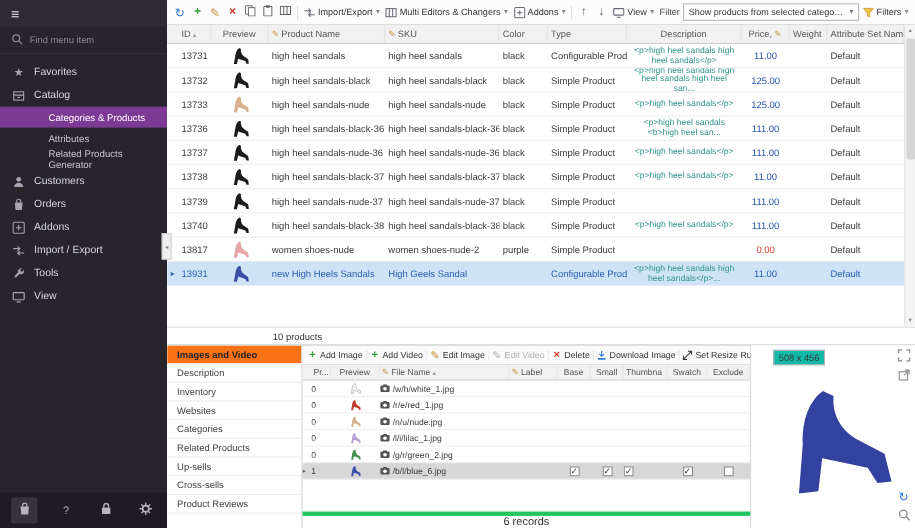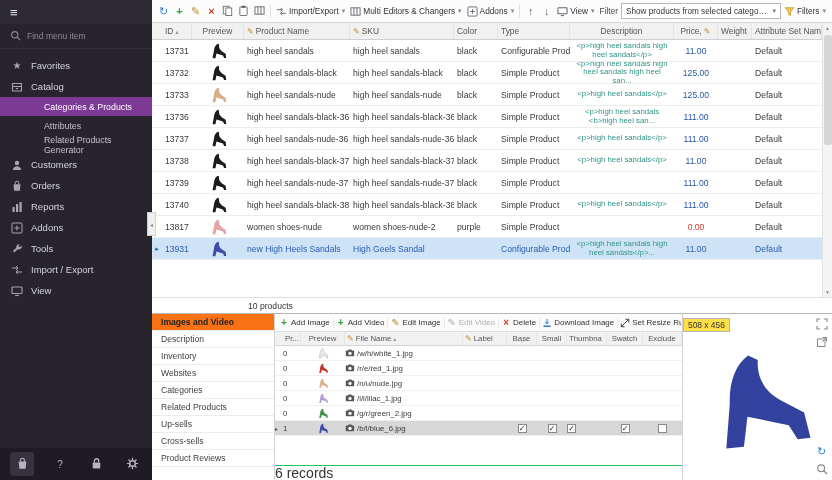--- a/index.html
+++ b/index.html
@@ -107,23 +107,23 @@
 .i-swatch{width:36px;min-width:36px;justify-content:center}
 .i-excl{flex:1;justify-content:center}
 .irow{display:flex;height:15px;align-items:center;border-bottom:1px solid #f0f0f0;cursor:pointer}
 .irow .icell{font-size:7.8px;color:#3a3a3a;height:100%;display:flex;align-items:center;overflow:hidden;white-space:nowrap}
 .irow.selected{background:#d7d7d7}
 .irow .shoe svg{width:12px;height:12px}
 .irow .i-sel{font-size:6px;color:#555}
 .cam{display:inline-flex;width:10px;height:10px;color:#4a4a4a;margin-right:2px}
 .cam svg{width:10px;height:10px}
 .cb{display:inline-block;width:9px;height:9px;border:1px solid #888;background:#fff;font-size:8px;line-height:8px;text-align:center;color:#222}
-.ifoot{margin-top:auto;height:15px;display:flex;align-items:center;font-size:14px;color:#333;border-top:1px solid #22c55e}
+.ifoot{margin-top:auto;height:15px;display:flex;align-items:center;justify-content:center;font-size:10px;color:#333;border-top:4px solid #22c55e}
 .preview{width:149px;min-width:149px;position:relative;background:#fff}
-.size-badge{position:absolute;top:4px;left:0;border:1px solid #b5b5b5;background:#fde047;padding:1px 4px;font-size:8.4px;color:#333;z-index:2}
+.size-badge{position:absolute;top:4px;left:20px;border:1px solid #b5b5b5;background:#14b8a6;padding:1px 4px;font-size:8.4px;color:#333;z-index:2}
 .pv-tr{position:absolute;top:3px;right:3px;display:flex;flex-direction:column;gap:3px;z-index:2}
 .pv-br{position:absolute;bottom:3px;right:3px;display:flex;flex-direction:column;gap:3px;z-index:2}
 .pv-btn{width:15px;height:15px;border:none;background:none;color:#8a8a8a;display:flex;align-items:center;justify-content:center;font-size:11px;cursor:pointer;padding:0}
 .pv-btn svg{width:12px;height:12px}
 .big-shoe{position:absolute;inset:0;display:flex;align-items:center;justify-content:center}
 .big-shoe svg{width:118px;height:118px;transform:rotate(-6deg)}
 </style>
 </head>
 <body>
 
@@ -185,58 +185,48 @@
         <div class="side-item" data-name="sidebar-item">
           <span class="side-ic" data-name="orders-icon">
             <svg viewBox="0 0 12 12">
               <path d="M2.5 4.2h7l-.6 6.6H3.1Z" fill="currentColor"></path>
               <path d="M4.2 4.2V3a1.8 1.8 0 013.6 0v1.2" fill="none" stroke="currentColor"></path>
             </svg>
           </span>
           <span class="side-label" data-name="sidebar-item-label">Orders</span>
         </div>
 
-        <div class="side-item" data-name="sidebar-item">
-          <span class="side-ic" data-name="reports-icon">
-            <svg viewBox="0 0 12 12">
-              <rect x="1.5" y="6" width="2.2" height="5" fill="currentColor"></rect>
-              <rect x="5" y="3" width="2.2" height="8" fill="currentColor"></rect>
-              <rect x="8.5" y="1" width="2.2" height="10" fill="currentColor"></rect>
-            </svg>
-          </span>
-          <span class="side-label" data-name="sidebar-item-label">Reports</span>
-        </div>
 
         <div class="side-item" data-name="sidebar-item">
           <span class="side-ic" data-name="addons-icon">
             <svg viewBox="0 0 12 12">
               <rect x="1" y="1" width="10" height="10" rx="1" fill="none" stroke="currentColor"></rect>
               <path d="M6 3.5v5M3.5 6h5" stroke="currentColor"></path>
             </svg>
           </span>
           <span class="side-label" data-name="sidebar-item-label">Addons</span>
         </div>
 
         <div class="side-item" data-name="sidebar-item">
-          <span class="side-ic" data-name="tools-icon">
-            <svg viewBox="0 0 12 12">
-              <path d="M11 3.2a3.2 3.2 0 01-4.3 3L3.4 9.5 2 8.1l3.3-3.3A3.2 3.2 0 018.8 1L7.2 2.6l1.7 1.7L10.5 2.7c.2.2.4.3.5.5Z" fill="currentColor"></path>
-            </svg>
-          </span>
-          <span class="side-label" data-name="sidebar-item-label">Tools</span>
-        </div>
-
-        <div class="side-item" data-name="sidebar-item">
           <span class="side-ic" data-name="import-export-icon">
             <svg viewBox="0 0 12 12">
               <path d="M1 4h6M5 2l2 2-2 2" stroke="currentColor" fill="none"></path>
               <path d="M11 8H5M7 6L5 8l2 2" stroke="currentColor" fill="none"></path>
             </svg>
           </span>
           <span class="side-label" data-name="sidebar-item-label">Import / Export</span>
+        </div>
+
+        <div class="side-item" data-name="sidebar-item">
+          <span class="side-ic" data-name="tools-icon">
+            <svg viewBox="0 0 12 12">
+              <path d="M11 3.2a3.2 3.2 0 01-4.3 3L3.4 9.5 2 8.1l3.3-3.3A3.2 3.2 0 018.8 1L7.2 2.6l1.7 1.7L10.5 2.7c.2.2.4.3.5.5Z" fill="currentColor"></path>
+            </svg>
+          </span>
+          <span class="side-label" data-name="sidebar-item-label">Tools</span>
         </div>
 
         <div class="side-item" data-name="sidebar-item">
           <span class="side-ic" data-name="view-icon">
             <svg viewBox="0 0 12 12">
               <rect x="1" y="2" width="10" height="6.5" rx="0.8" fill="none" stroke="currentColor" stroke-width="1.1"></rect>
               <path d="M4.2 10.5h3.6" stroke="currentColor" stroke-width="1.1"></path>
             </svg>
           </span>
           <span class="side-label" data-name="sidebar-item-label">View</span>

